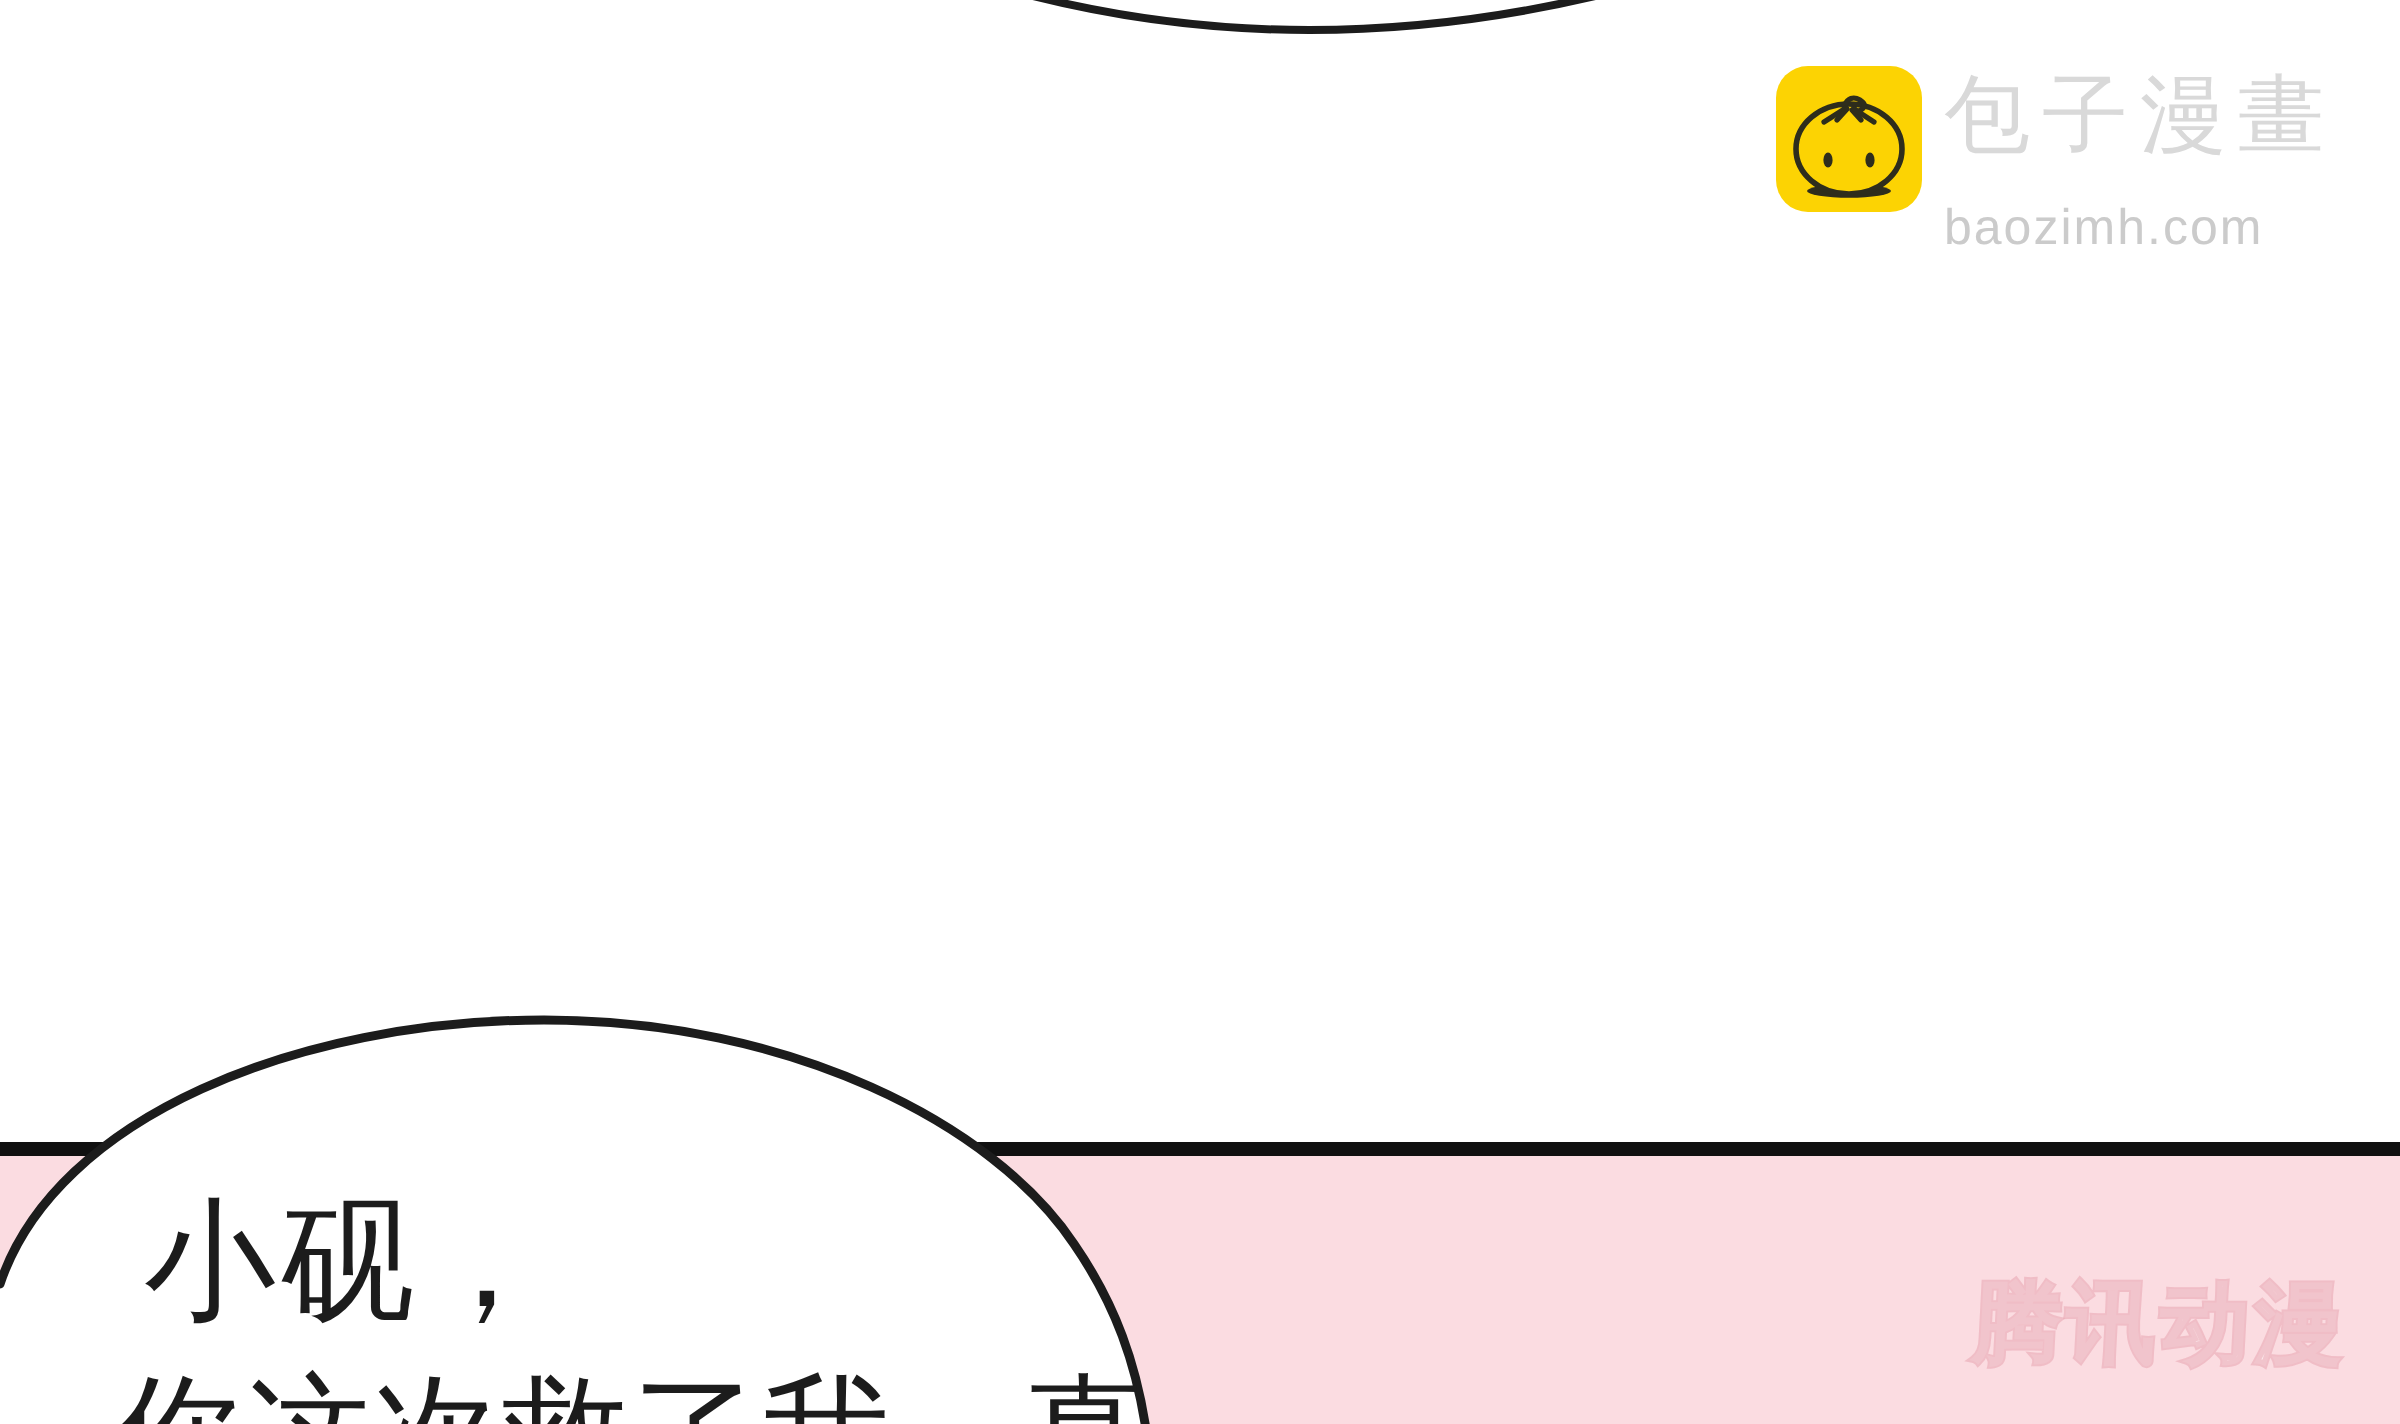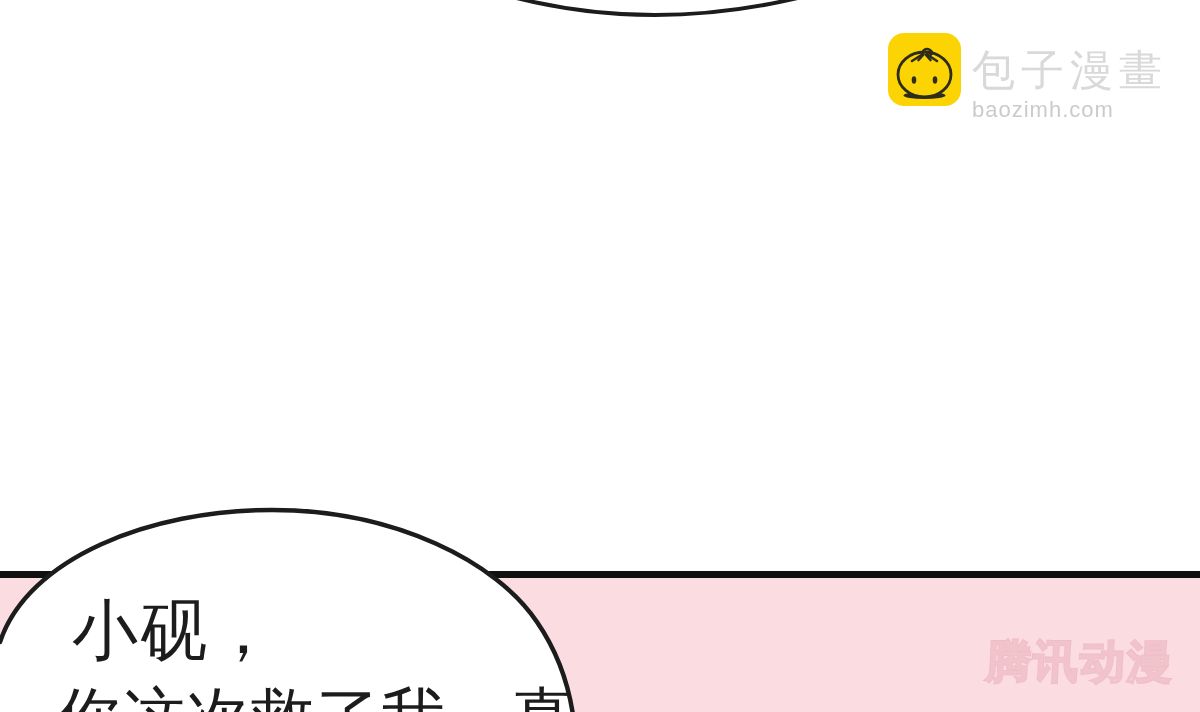--- a/index.html
+++ b/index.html
@@ -42,25 +42,25 @@
   .logo{
     width:73px;height:73px;border-radius:16px;background:var(--logo-bg);
     flex:0 0 auto;overflow:hidden;
   }
   .logo svg{display:block;width:73px;height:73px;}
   .icon-ink{fill:var(--icon-ink);}
   .icon-stroke{fill:none;stroke:var(--icon-ink);stroke-width:2.6;stroke-linecap:round;}
   .icon-fill{fill:var(--logo-bg);stroke:var(--icon-ink);stroke-width:2.8;}
   .brand-text{display:flex;flex-direction:column;}
   .brand-name{
-    font-size:43px;line-height:1;letter-spacing:6px;margin-top:16px;
+    font-size:43px;line-height:1;letter-spacing:6px;margin-top:4px;
     color:var(--brand-text);white-space:nowrap;
   }
   .brand-url{
-    font-size:22px;line-height:1;letter-spacing:1px;margin-top:7px;
+    font-size:25px;line-height:1;letter-spacing:1px;margin-top:22px;
     color:var(--url-text);white-space:nowrap;
   }
 </style>
 </head>
 <body>
 
 <div class="page">
 
   <div class="panel"></div>
 

